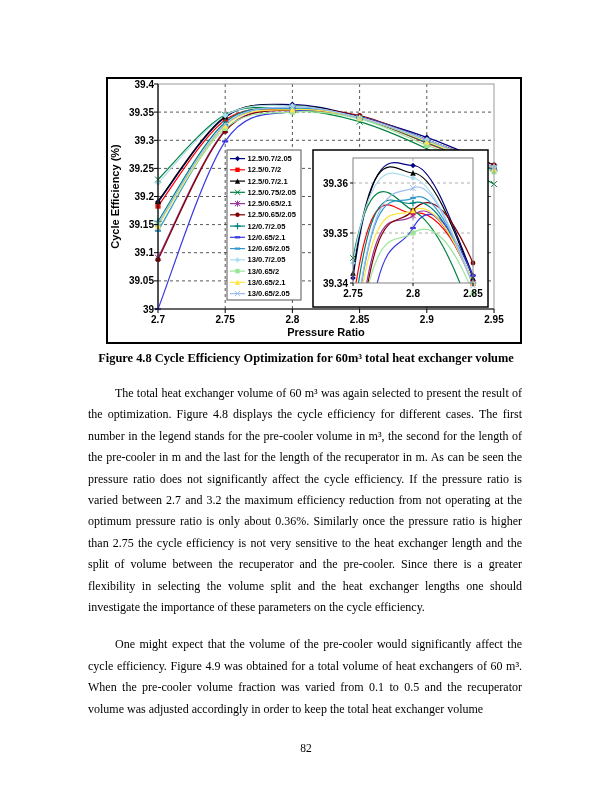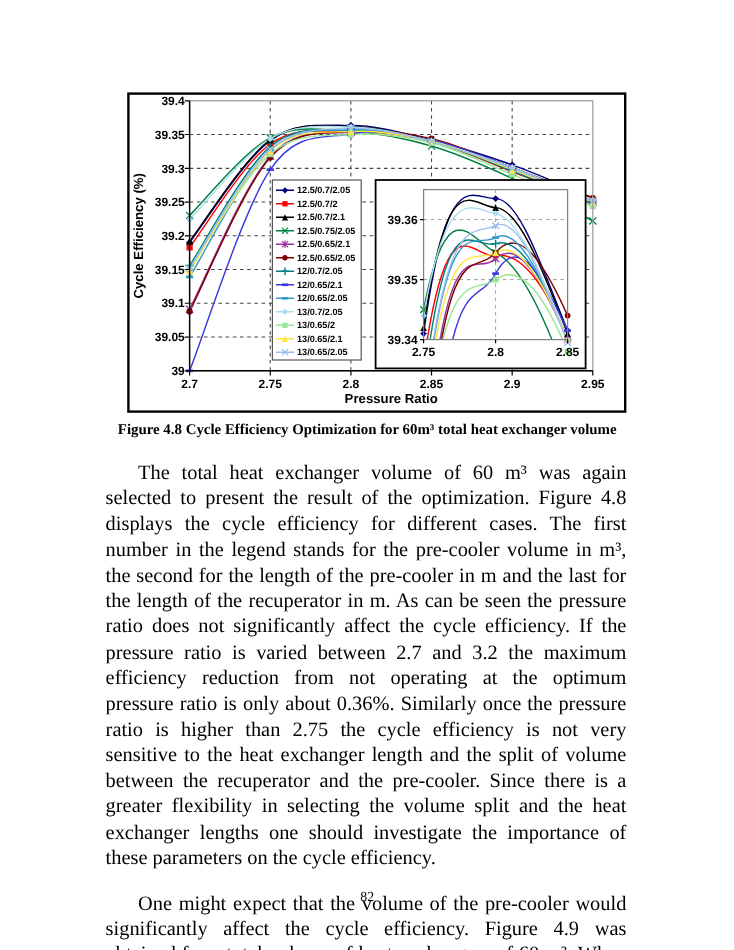--- a/index.html
+++ b/index.html
@@ -4,21 +4,21 @@
 <style>
   html,body{margin:0;padding:0;background:#e8e8e8;}
   .page{position:relative;width:612px;height:792px;background:#ffffff;margin:0 auto;overflow:hidden;
         font-family:"Liberation Serif",serif;color:#000;}
   .figure-box{position:absolute;left:106px;top:77px;width:416px;height:267px;
               border:2px solid #000;box-sizing:border-box;background:#fff;}
   .figure-box svg{display:block;}
   .caption{position:absolute;left:0;top:351px;width:612px;text-align:center;
            font-weight:bold;font-size:12.4px;font-family:"Liberation Serif",serif;}
   .body-text{position:absolute;left:88px;top:383px;width:434px;}
-  .para{margin:0;text-align:justify;text-indent:27px;font-size:17px;line-height:21.4px;}
+  .para{margin:0;text-align:justify;text-indent:27px;font-size:12px;line-height:21.4px;}
   .para + .para{margin-top:16px;}
   .page-number{position:absolute;left:0;top:742px;width:612px;text-align:center;font-size:11.5px;}
   .tick{font:bold 10px "Liberation Sans",sans-serif;fill:#000;}
   .axis-title{font:bold 11px "Liberation Sans",sans-serif;fill:#000;}
   .legend-text{font:bold 7.6px "Liberation Sans",sans-serif;fill:#000;}
 </style>
 </head>
 <body>
 
 <div class="page">

